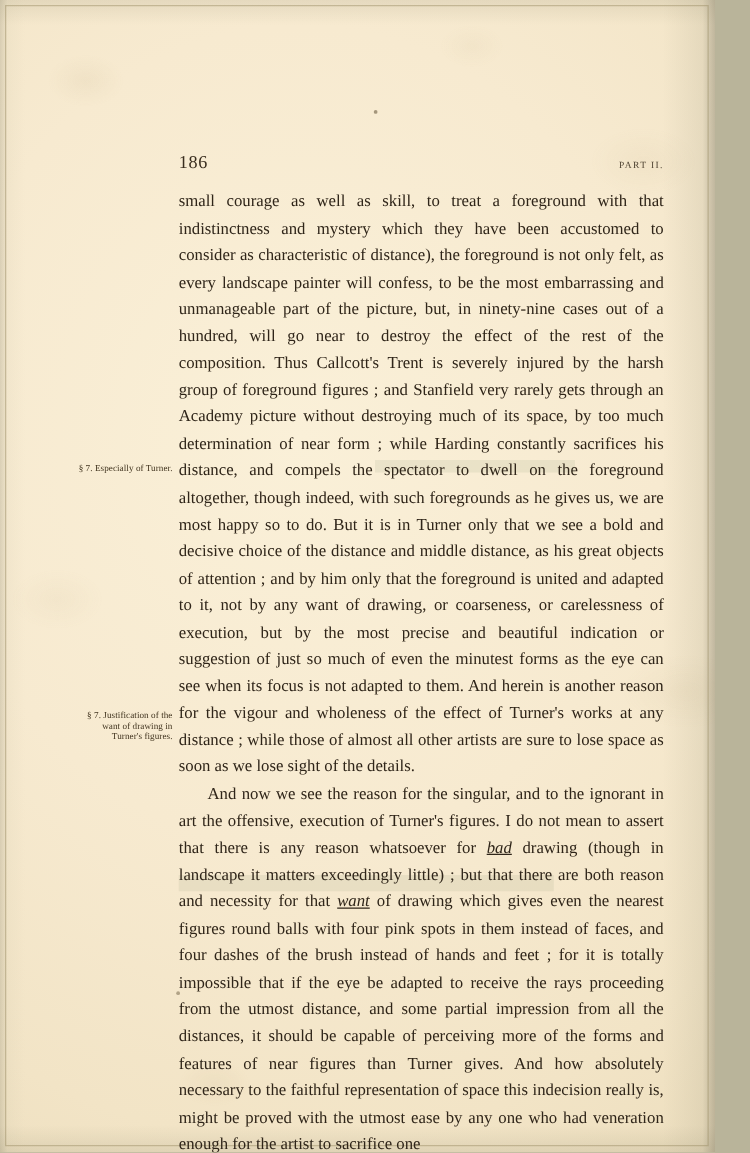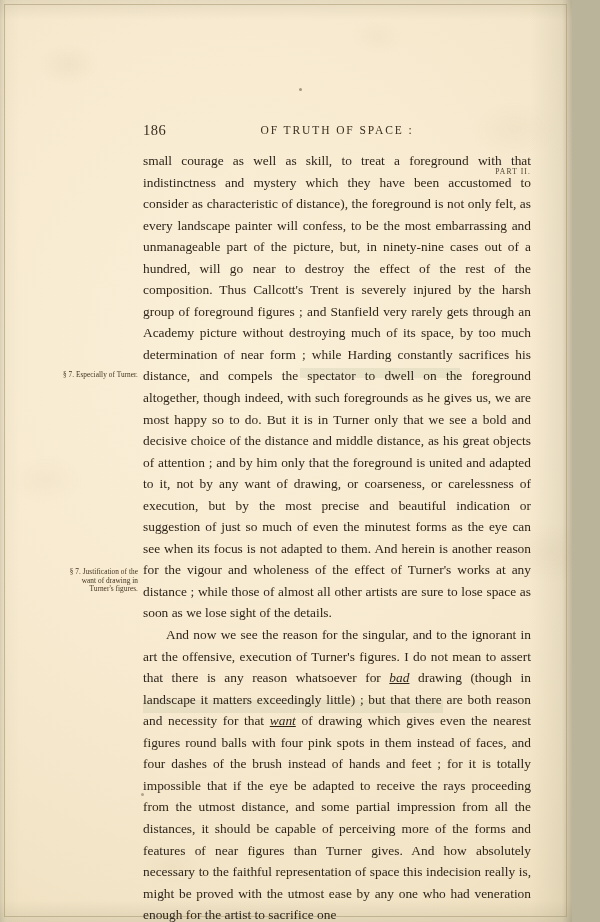--- a/index.html
+++ b/index.html
@@ -115,21 +115,20 @@
     letter-spacing: 1.9px;
     color: #3a2e1f;
   }
   .rh-part {
     position: absolute;
     right: 0;
     top: 5px;
     font-size: 7.6px;
     letter-spacing: 1.1px;
     color: #4d4130;
-    margin-top: 40px;
   }
 
   
   #body-column {
     position: absolute;
     left: 143px;
     top: 150px;
     width: 388px;
     color: #2f2519;
     font-size: 13.4px;
@@ -182,21 +181,20 @@
   <div id="page-frame"></div>
   <div id="paper-grain"></div>
   <div id="paper-speck"></div>
   <div id="paper-speck-2"></div>
 
   <div class="scan-tint" style="left:143px; top:700px; width:300px; height:13px;"></div>
   <div class="scan-tint" style="left:300px; top:368px; width:160px; height:10px;"></div>
 
   <div id="running-head">
     <span class="rh-folio">186</span>
-    <span class="rh-title">OF  TRUTH  OF  SPACE :</span>
     <span class="rh-part">PART II.</span>
   </div>
 
   <div class="side-note" id="side-note-7">§ 7. Especially of Turner.</div>
 
   <div class="side-note" id="side-note-8">§ 7. Justification of the want of drawing in Turner's figures.</div>
 
   <div id="body-column">
 
     <p><span>small courage as well as skill, to treat a foreground with that indistinctness and mystery which they have been accustomed to consider as characteristic of distance), the foreground is not only felt, as every landscape painter will confess, to be the most embarrassing and unmanageable part of the picture, but, in ninety-nine cases out of a hundred, will go near to destroy the effect of the rest of the composition.   Thus Callcott's Trent is severely injured by the harsh group of foreground figures ; and Stanfield very rarely gets through an Academy picture without destroying much of its space, by too much determination of near form ; while Harding constantly sacrifices his distance, and compels the spectator to dwell on the foreground altogether, though indeed, with such foregrounds as he gives us, we are most happy so to do.   But it is in Turner only that we see a bold and decisive choice of the distance and middle distance, as his great objects of attention ; and by him only that the foreground is united and adapted to it, not by any want of drawing, or coarseness, or carelessness of execution, but by the most precise and beautiful indication or suggestion of just so much of even the minutest forms as the eye can see when its focus is not adapted to them.   And herein is another reason for the vigour and wholeness of the effect of Turner's works at any distance ; while those of almost all other artists are sure to lose space as soon as we lose sight of the details.</span></p>

